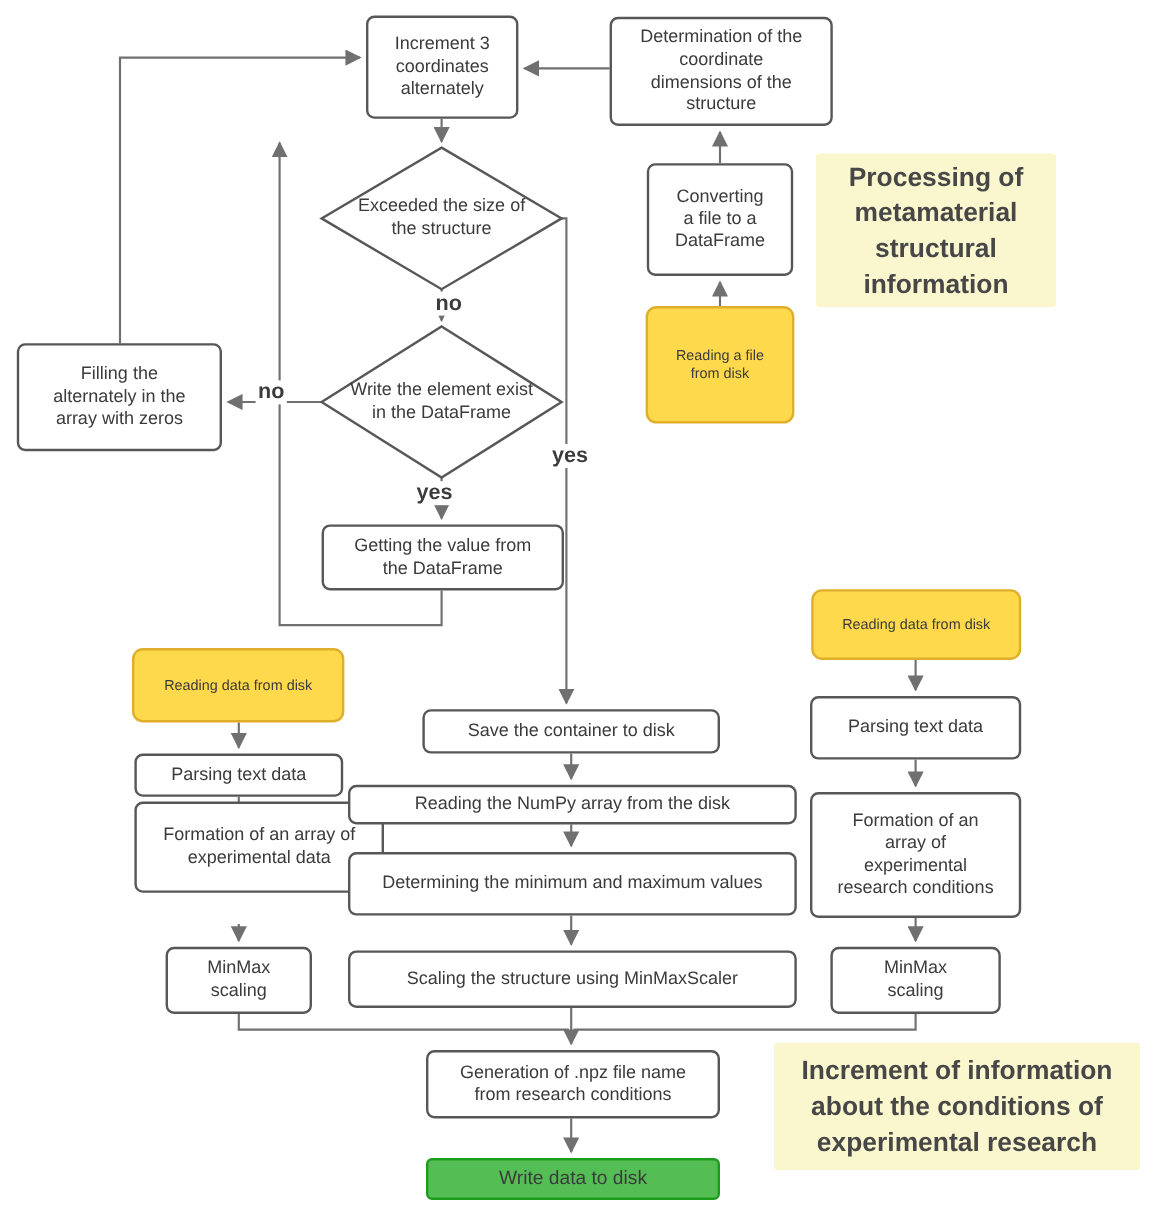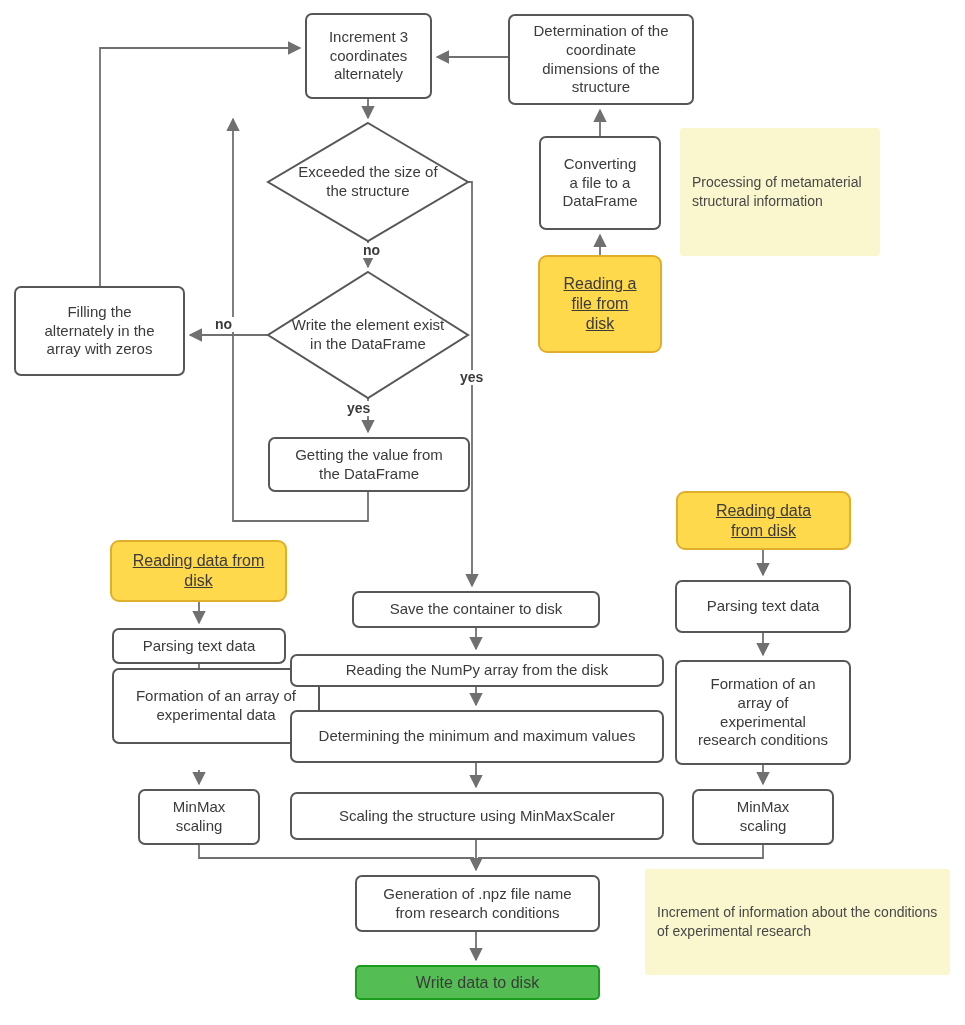--- a/index.html
+++ b/index.html
@@ -43,22 +43,21 @@
     text-align: center;
     color: var(--text, #3b3b3b);
     font-size: 15px;
     line-height: 1.25;
     padding: 3px 20px;
   }
   .node.yellow {
     background: var(--yellow-fill, #FFD94C);
     border-color: var(--yellow-border, #DFAE2B);
     border-radius: 9px;
-    font-size: 16px;
-    text-decoration: underline;
+    font-size: 12px;
   }
   .node.green {
     background: var(--green-fill, #54BE55);
     border-color: var(--green-border, #1C9C1C);
     border-radius: 5px;
     font-size: 16px;
   }
   .dtext {
     position: absolute;
     display: flex;
@@ -69,30 +68,32 @@
     font-size: 15px;
     line-height: 1.25;
   }
   .section {
     position: absolute;
     box-sizing: border-box;
     background: var(--section-fill, #FAF7CE);
     display: flex;
     align-items: center;
     justify-content: center;
+    text-align: center;
     color: #474747;
-    font-size: 14px;
+    font-size: 22px;
     line-height: 1.35;
     padding: 6px 12px;
     border-radius: 3px;
+    font-weight: bold;
   }
   .elabel {
     position: absolute;
     font-weight: bold;
-    font-size: 14px;
+    font-size: 18px;
     color: var(--text, #3b3b3b);
     background: #ffffff;
     padding: 0 2px;
     line-height: 1.1;
   }
 </style>
 </head>
 <body>
 
 <div class="canvas">

